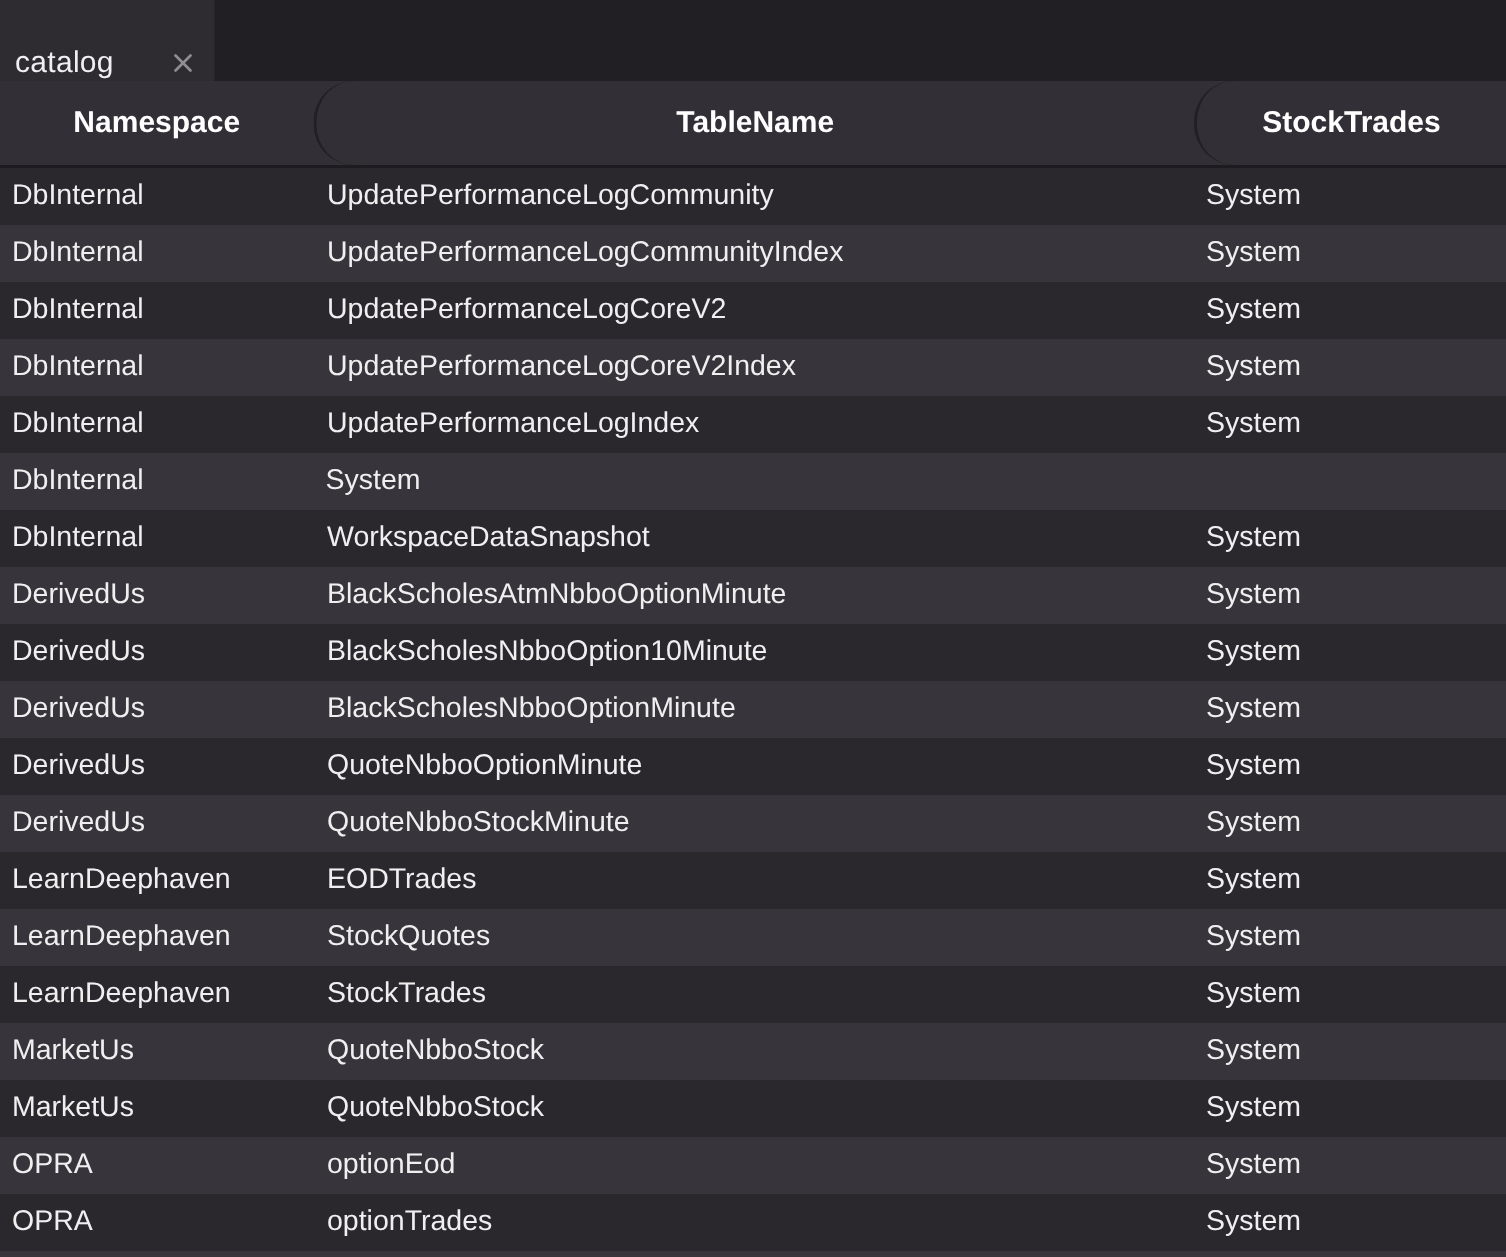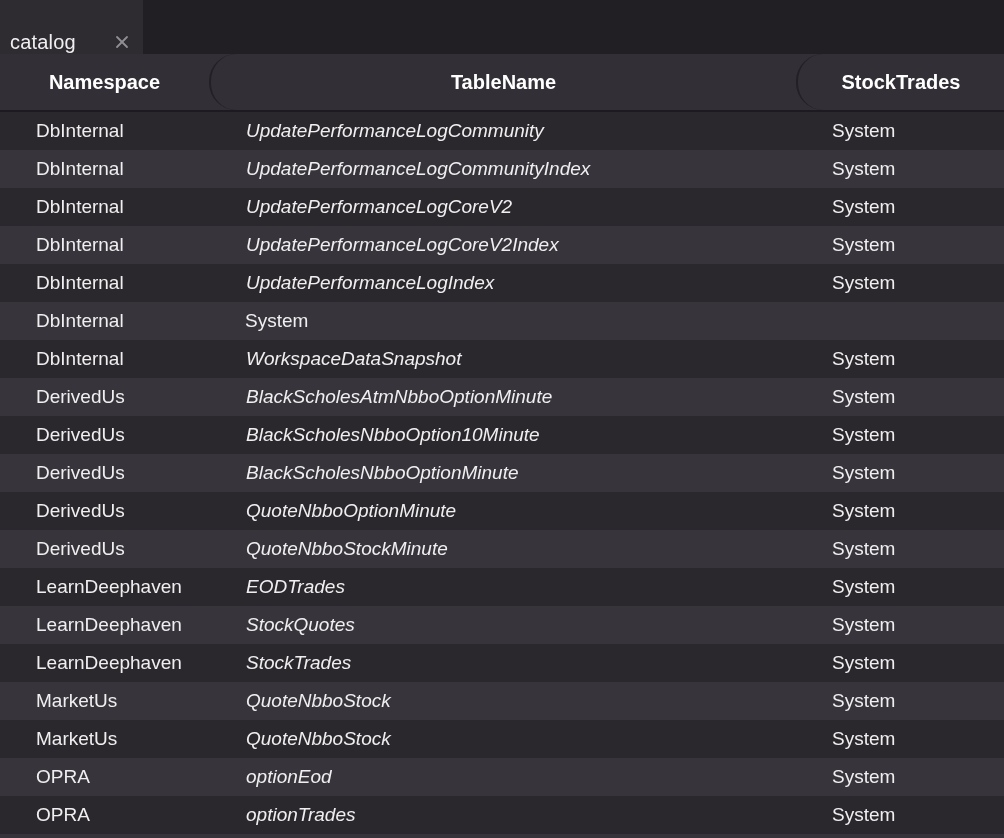--- a/index.html
+++ b/index.html
@@ -74,30 +74,29 @@
     border-radius: 27px;
   }
   .grid-row {
     height: 38px;
     display: grid;
     grid-template-columns: 209px 587px 208px;
     align-items: center;
     color: var(--text);
     font-size: 19px;
     cursor: pointer;
-    padding-left: 28px;
   }
   .grid-row.dark  { background: var(--row-dark); }
   .grid-row.light { background: var(--row-light); }
   .cell {
     padding-left: 8px;
     white-space: nowrap;
     overflow: hidden;
   }
-  .cell.col1 { padding-left: 9px; font-style: italic; }
+  .cell.col1 { padding-left: 9px; }
   .partial-row {
     height: 4px;
     background: var(--row-light);
   }
 </style>
 </head>
 <body>
 
 <div class="app">
 

